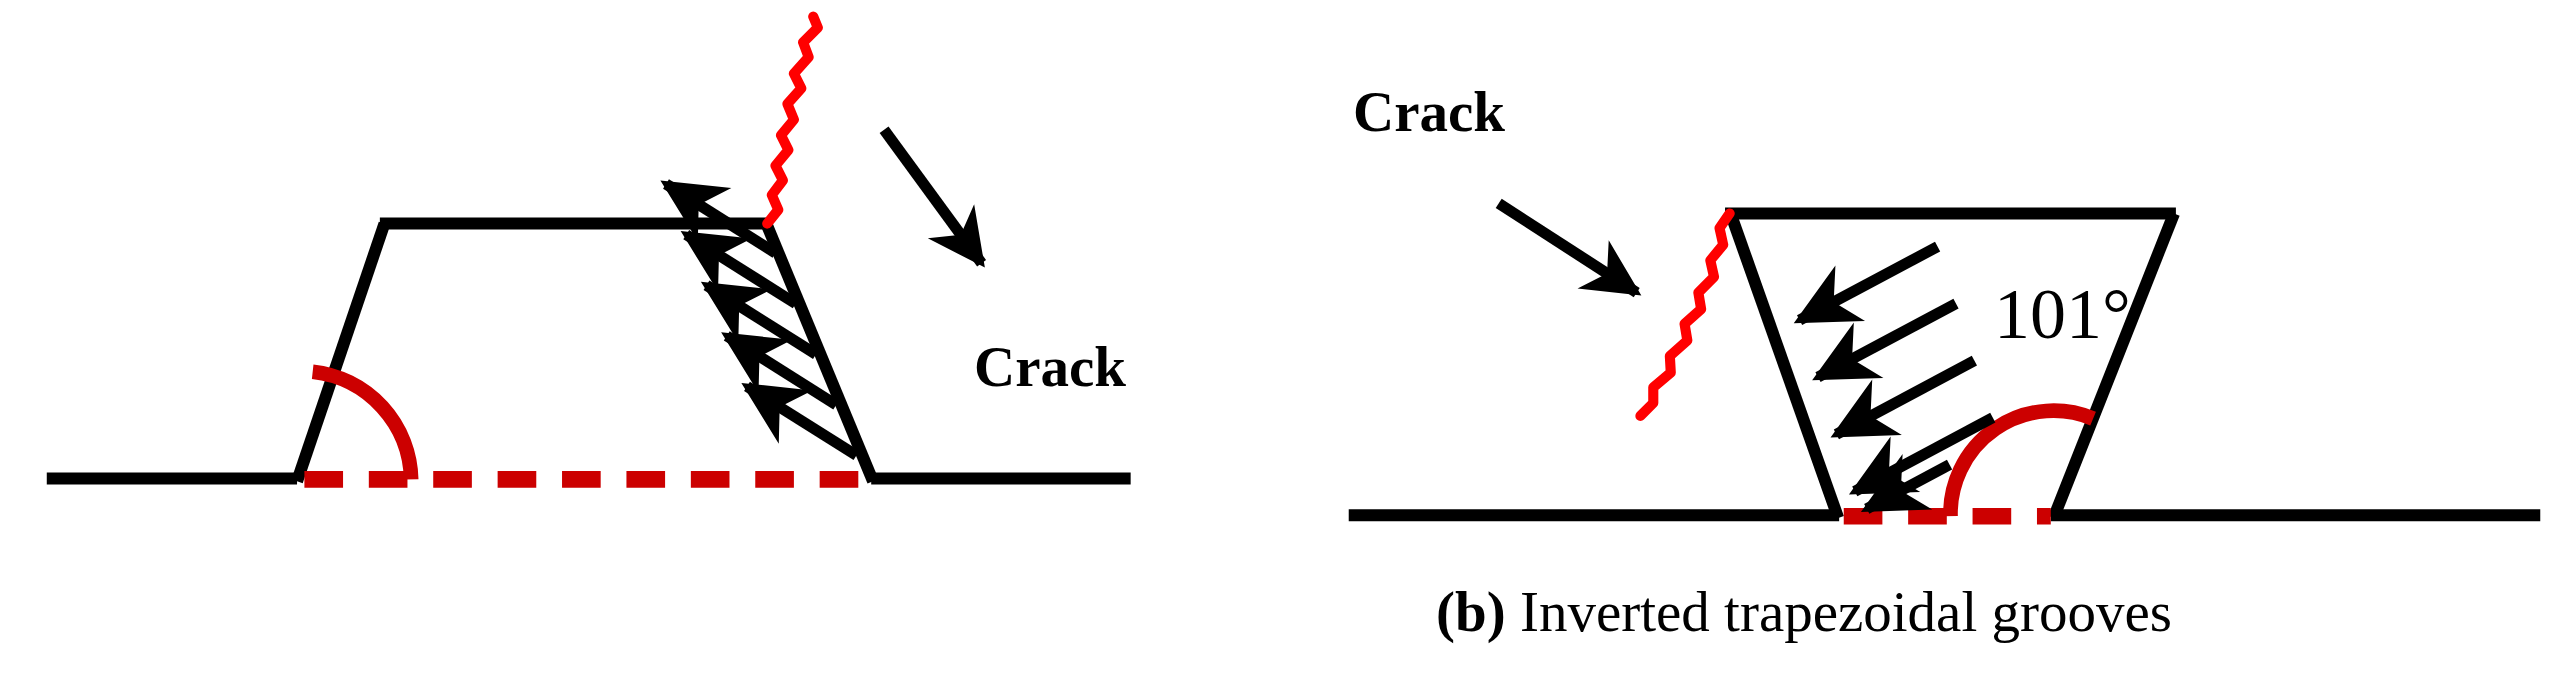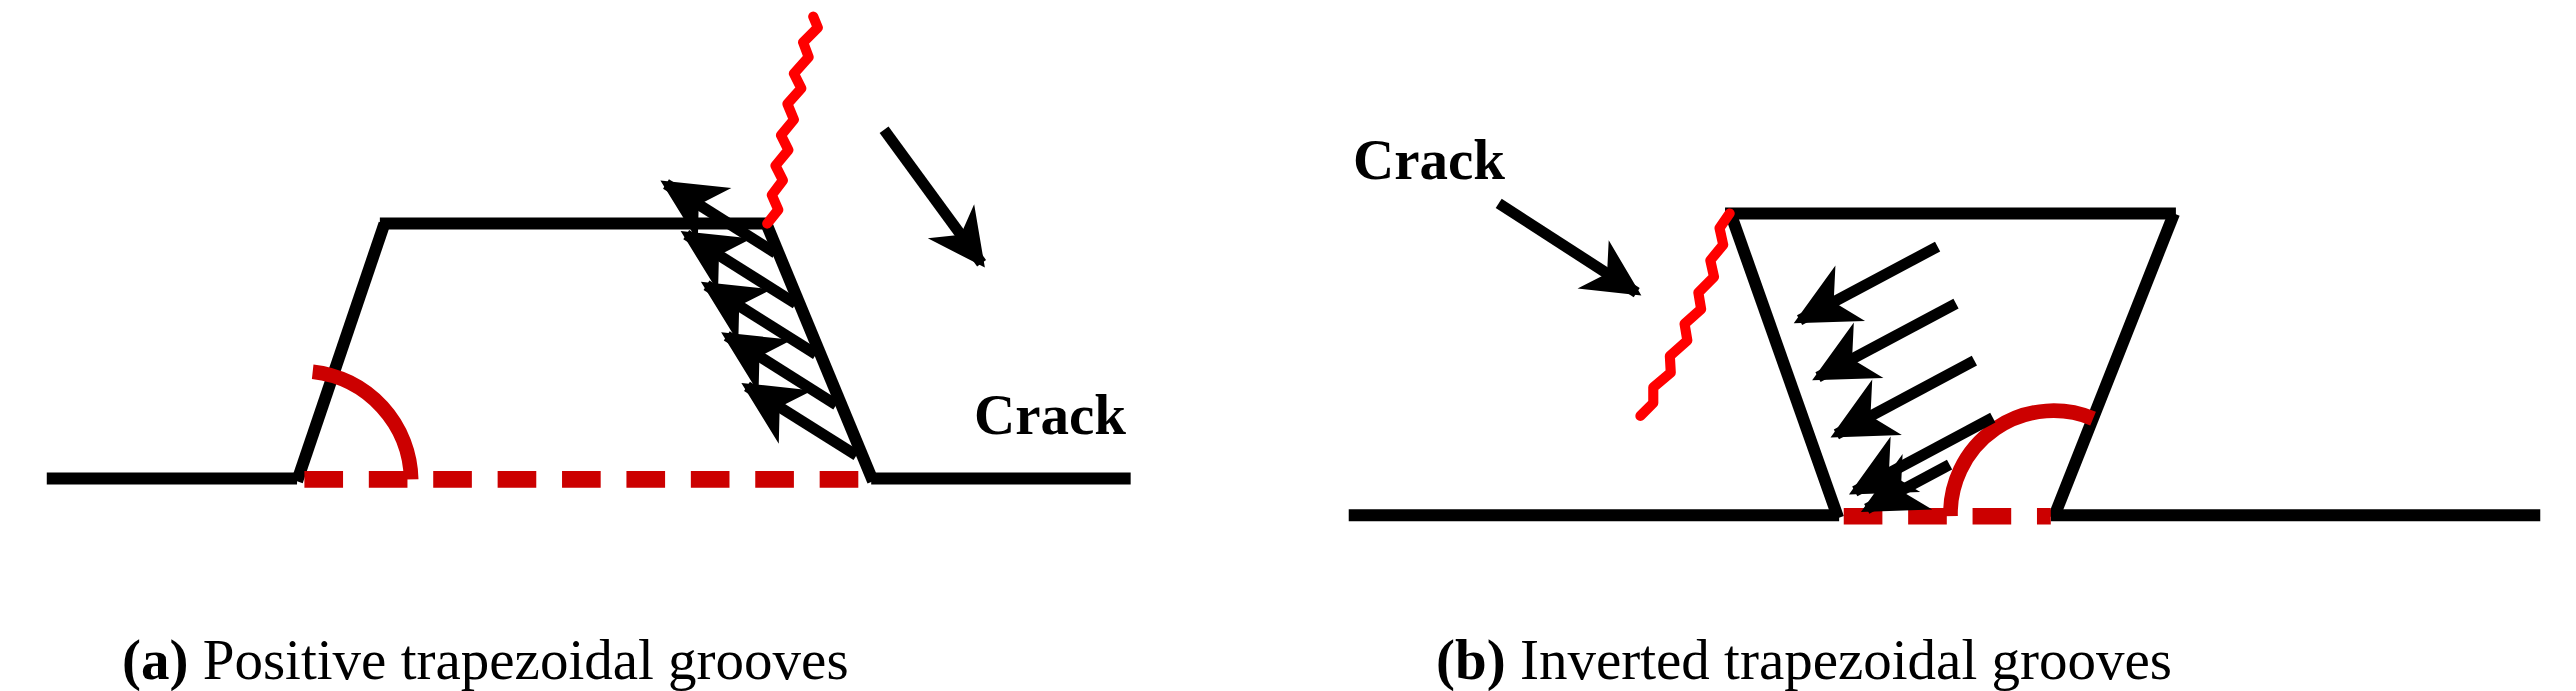--- a/index.html
+++ b/index.html
@@ -23,21 +23,20 @@
     top: 0;
     width: 2576px;
     height: 691px;
   }
   .lbl {
     position: absolute;
     white-space: nowrap;
     color: #000000;
     font-family: "Liberation Serif", "DejaVu Serif", serif;
     line-height: 1;
-    margin-top: 48px;
   }
   .crack-label {
     font-weight: bold;
     font-size: 57px;
     letter-spacing: 0px;
   }
   .angle-label {
     font-weight: normal;
     font-size: 72px;
   }
@@ -124,24 +123,22 @@
                L 1845 318 L 1848 336 L 1830 352 L 1833 370 L 1814 387
                L 1815 405 L 1796 421 L 1796 438 L 1782 452" fill="none" stroke="#FF0000" stroke-width="11" stroke-linejoin="round" stroke-linecap="round"></path>
 
       <line x1="1628" y1="221" x2="1778" y2="318" stroke="#000000" stroke-width="12" marker-end="url(#ahb)"></line>
     </g>
   </svg>
 
 
   <div class="lbl crack-label" style="left:974px; top:338px;">Crack</div>
 
-  <div class="lbl caption" style="left:122px; top:583px;">
-    <b>(a)</b><span> Positive trapezoidal grooves</span>
-  </div>
 
+  <div class="lbl angle-label" style="left:1994px; top:278px;">101°</div>
 
   <div class="lbl crack-label" style="left:1353px; top:83px;">Crack</div>
 
   <div class="lbl caption" style="left:1436px; top:583px;">
     <b>(b)</b><span> Inverted trapezoidal grooves</span>
   </div>
 
 </div>
 
 

